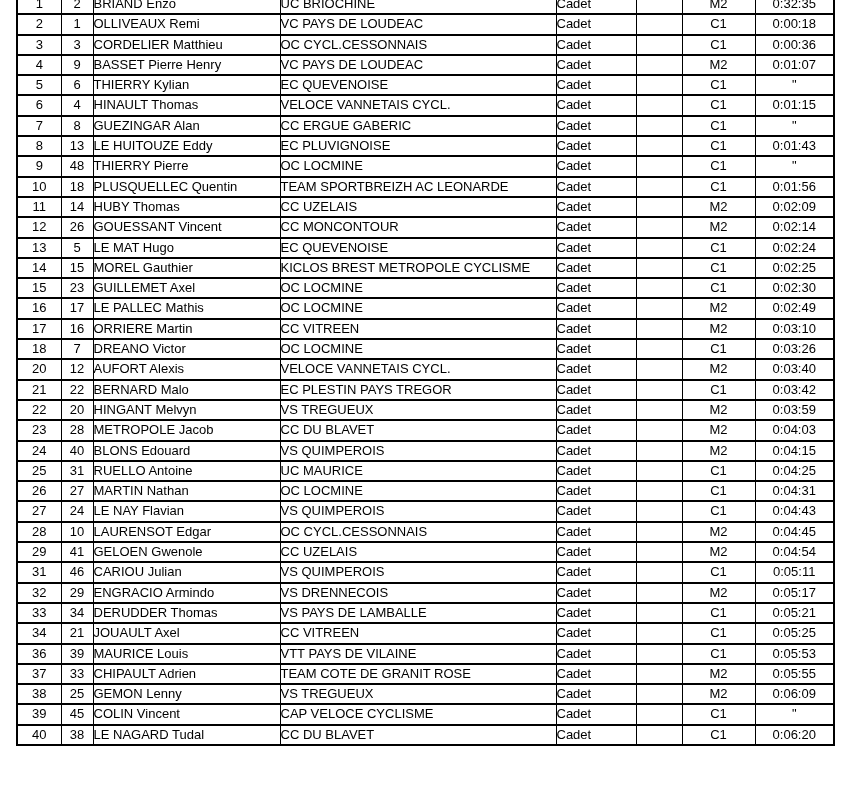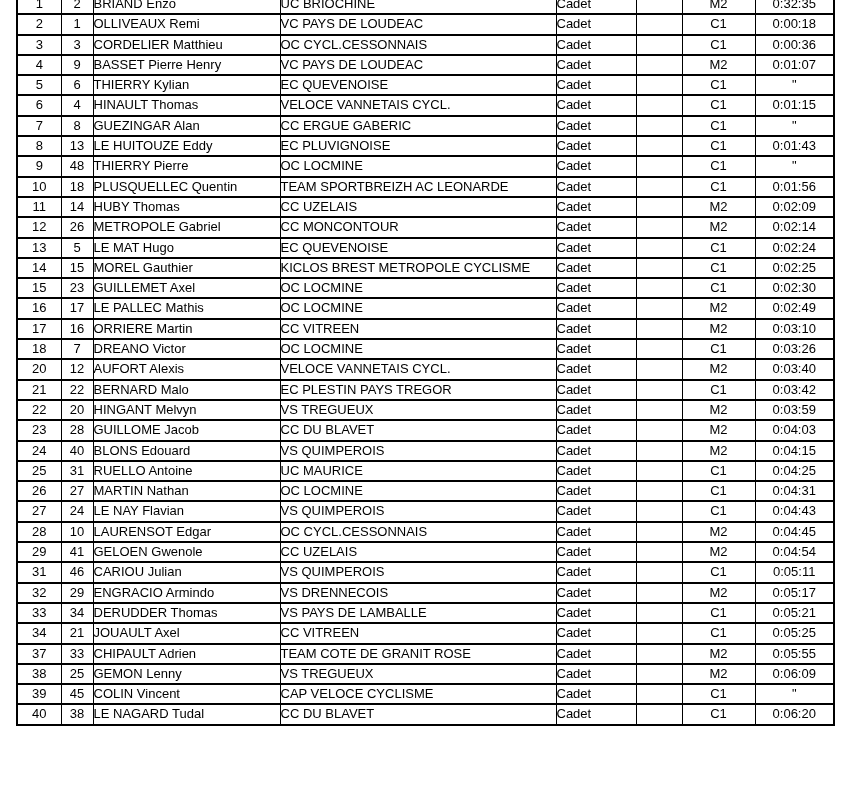--- a/index.html
+++ b/index.html
@@ -174,21 +174,21 @@
           <td class="align-left">HUBY Thomas</td>
           <td class="align-left">CC UZELAIS</td>
           <td class="align-left">Cadet</td>
           <td class="align-center"></td>
           <td class="align-center">M2</td>
           <td class="align-center">0:02:09</td>
         </tr>
         <tr>
           <td class="align-center">12</td>
           <td class="align-center">26</td>
-          <td class="align-left">METROPOLE Gabriel</td>
+          <td class="align-left">GOUESSANT Vincent</td>
           <td class="align-left">CC MONCONTOUR</td>
           <td class="align-left">Cadet</td>
           <td class="align-center"></td>
           <td class="align-center">M2</td>
           <td class="align-center">0:02:14</td>
         </tr>
         <tr>
           <td class="align-center">13</td>
           <td class="align-center">5</td>
           <td class="align-left">LE MAT Hugo</td>
@@ -274,21 +274,21 @@
           <td class="align-left">HINGANT Melvyn</td>
           <td class="align-left">VS TREGUEUX</td>
           <td class="align-left">Cadet</td>
           <td class="align-center"></td>
           <td class="align-center">M2</td>
           <td class="align-center">0:03:59</td>
         </tr>
         <tr>
           <td class="align-center">23</td>
           <td class="align-center">28</td>
-          <td class="align-left">GUILLOME Jacob</td>
+          <td class="align-left">METROPOLE Jacob</td>
           <td class="align-left">CC DU BLAVET</td>
           <td class="align-left">Cadet</td>
           <td class="align-center"></td>
           <td class="align-center">M2</td>
           <td class="align-center">0:04:03</td>
         </tr>
         <tr>
           <td class="align-center">24</td>
           <td class="align-center">40</td>
           <td class="align-left">BLONS Edouard</td>
@@ -380,20 +380,30 @@
         </tr>
         <tr>
           <td class="align-center">34</td>
           <td class="align-center">21</td>
           <td class="align-left">JOUAULT Axel</td>
           <td class="align-left">CC VITREEN</td>
           <td class="align-left">Cadet</td>
           <td class="align-center"></td>
           <td class="align-center">C1</td>
           <td class="align-center">0:05:25</td>
+        </tr>
+        <tr>
+          <td class="align-center">36</td>
+          <td class="align-center">39</td>
+          <td class="align-left">MAURICE Louis</td>
+          <td class="align-left">VTT PAYS DE VILAINE</td>
+          <td class="align-left">Cadet</td>
+          <td class="align-center"></td>
+          <td class="align-center">C1</td>
+          <td class="align-center">0:05:53</td>
         </tr>
         <tr>
           <td class="align-center">37</td>
           <td class="align-center">33</td>
           <td class="align-left">CHIPAULT Adrien</td>
           <td class="align-left">TEAM COTE DE GRANIT ROSE</td>
           <td class="align-left">Cadet</td>
           <td class="align-center"></td>
           <td class="align-center">M2</td>
           <td class="align-center">0:05:55</td>

